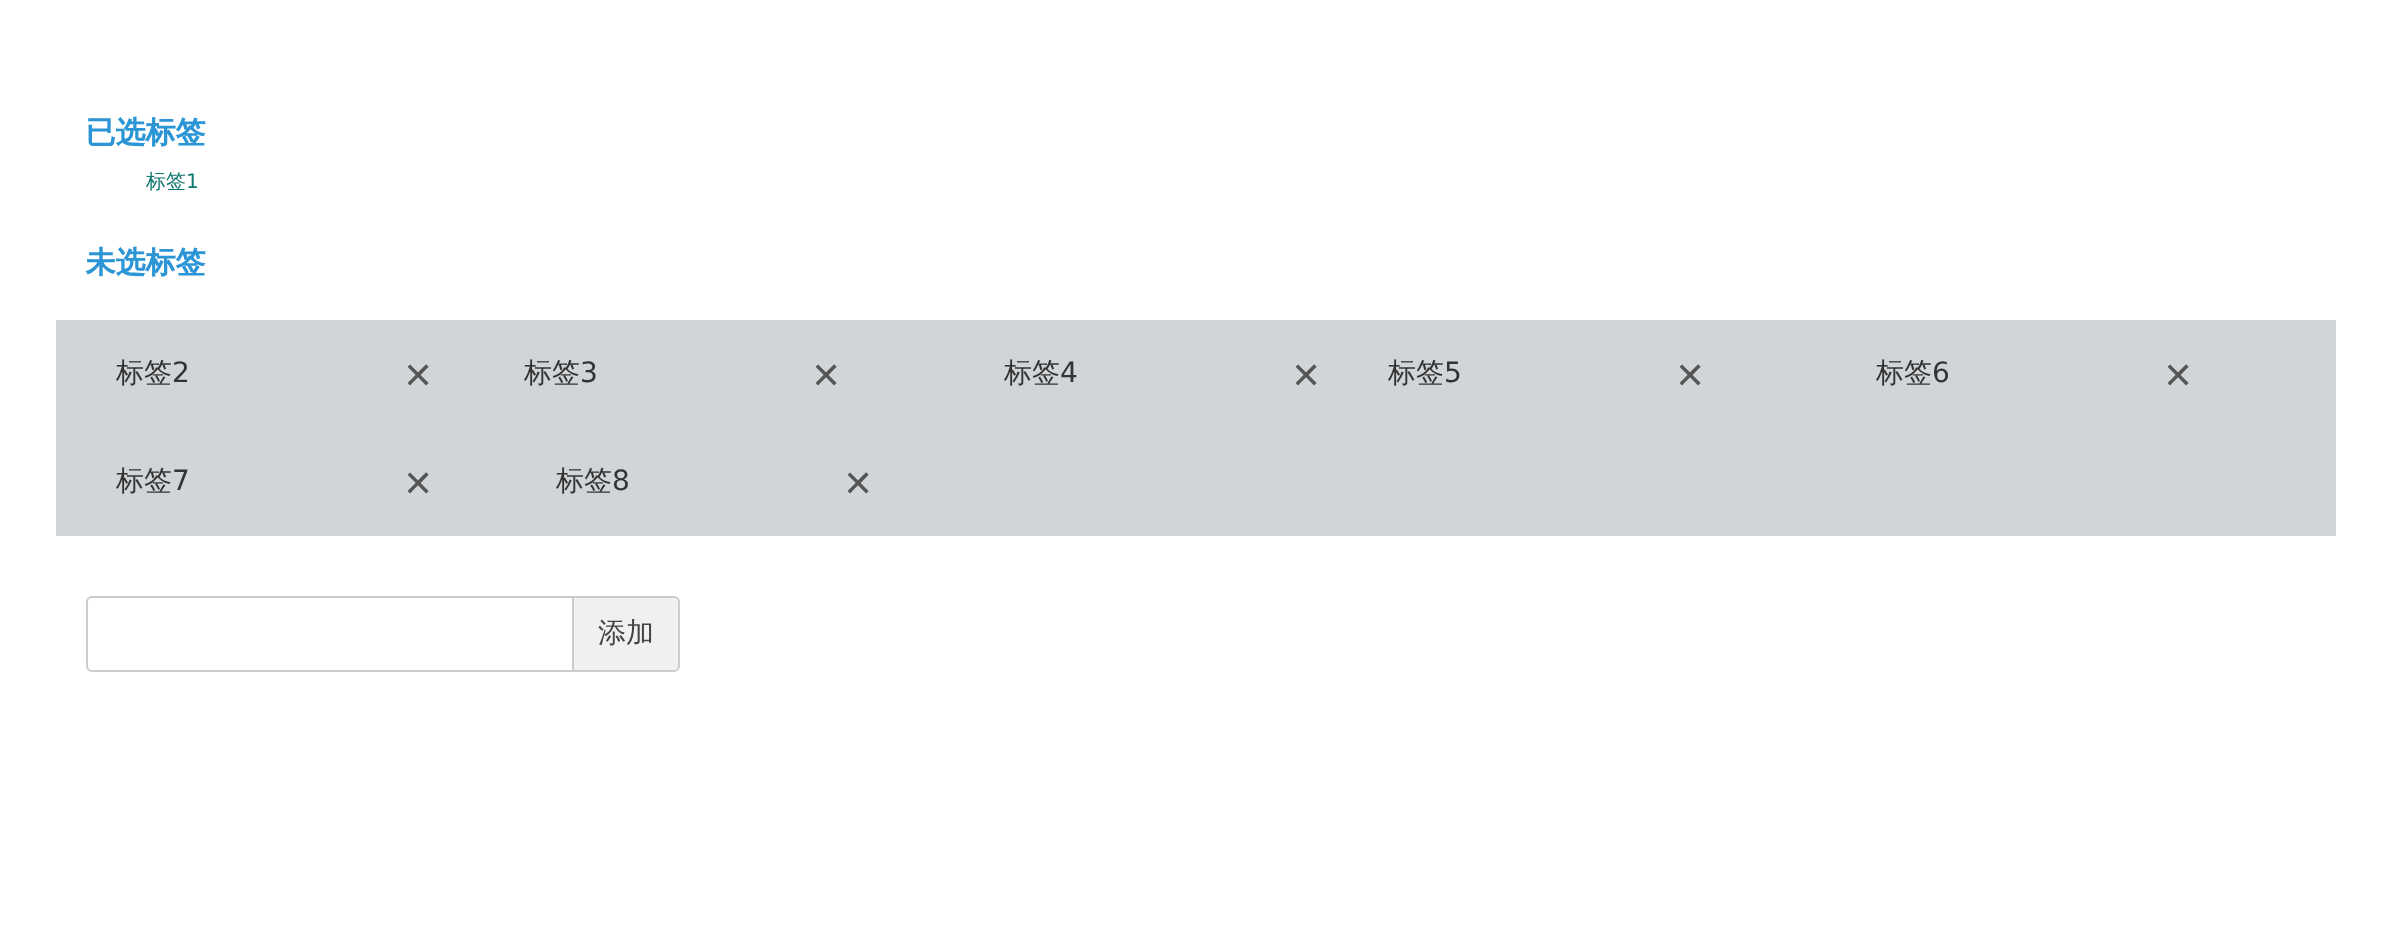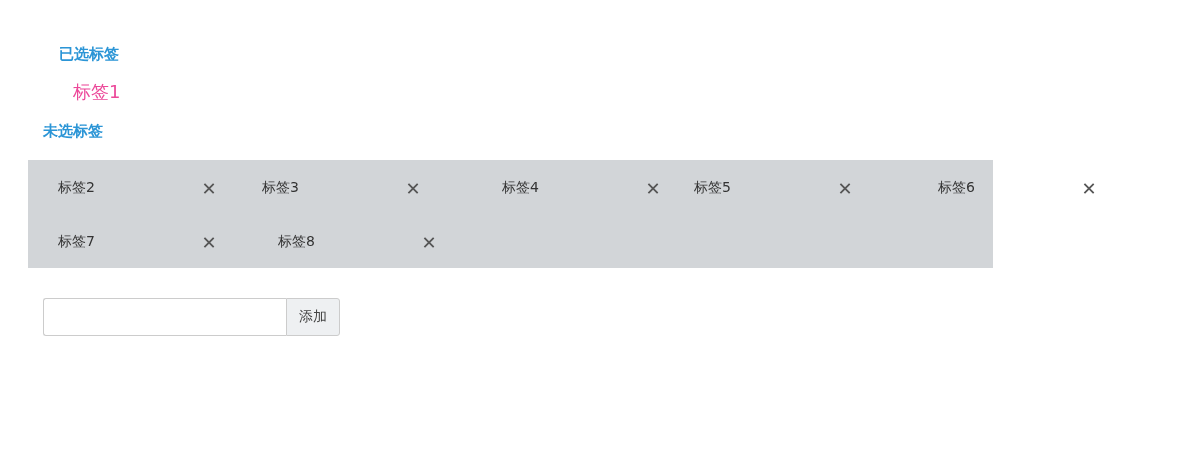--- a/index.html
+++ b/index.html
@@ -1,22 +1,22 @@
 <!DOCTYPE html>
 <html><head>
 <meta charset="utf-8">
 <style>
   html, body { margin: 0; padding: 0; background: #ffffff; }
   body { width: 1196px; height: 472px; position: relative; font-family: "DejaVu Sans", "Liberation Sans", sans-serif; font-size: 14px; color: #333; overflow: hidden; }
   .heading { position: absolute; left: 43px; color: #2b95d6; font-size: 15px; font-weight: bold; line-height: 20px; }
-  .h-selected { top: 44px; margin-left: 16px; }
+  .h-selected { top: 56px; }
   .h-unselected { top: 121px; }
   .selected-list { position: absolute; left: 73px; top: 82px; }
-  .selected-tag { font-size: 18px; line-height: 20px; color: #ec4899; }
-  .panel { position: absolute; left: 28px; top: 160px; width: 965px; height: 108px; background: #d2d5d8; }
+  .selected-tag { font-size: 10px; line-height: 20px; color: #0f766e; }
+  .panel { position: absolute; left: 28px; top: 160px; width: 1140px; height: 108px; background: #d2d5d8; }
   .tag { position: absolute; width: 220px; height: 54px; }
   .tag-label { position: absolute; left: 30px; top: 17px; font-size: 14px; line-height: 20px; color: #333; }
   .tag-close { position: absolute; left: 173px; top: 19px; width: 16px; height: 20px; font-size: 18px; line-height: 20px; color: #555; text-align: center; cursor: pointer; }
   .add-row { position: absolute; left: 43px; top: 298px; display: flex; }
   .add-input { width: 243px; height: 38px; box-sizing: border-box; border: 1px solid #ccc; border-right: none; border-radius: 3px 0 0 3px; padding: 0 8px; font-size: 14px; outline: none; }
   .add-btn { height: 38px; box-sizing: border-box; border: 1px solid #ccc; background: #eef0f2; color: #444; font-size: 14px; padding: 4px 12px; border-radius: 0 3px 3px 0; font-family: "DejaVu Sans", sans-serif; cursor: pointer; }
 </style>
 </head>
 <body>
 

